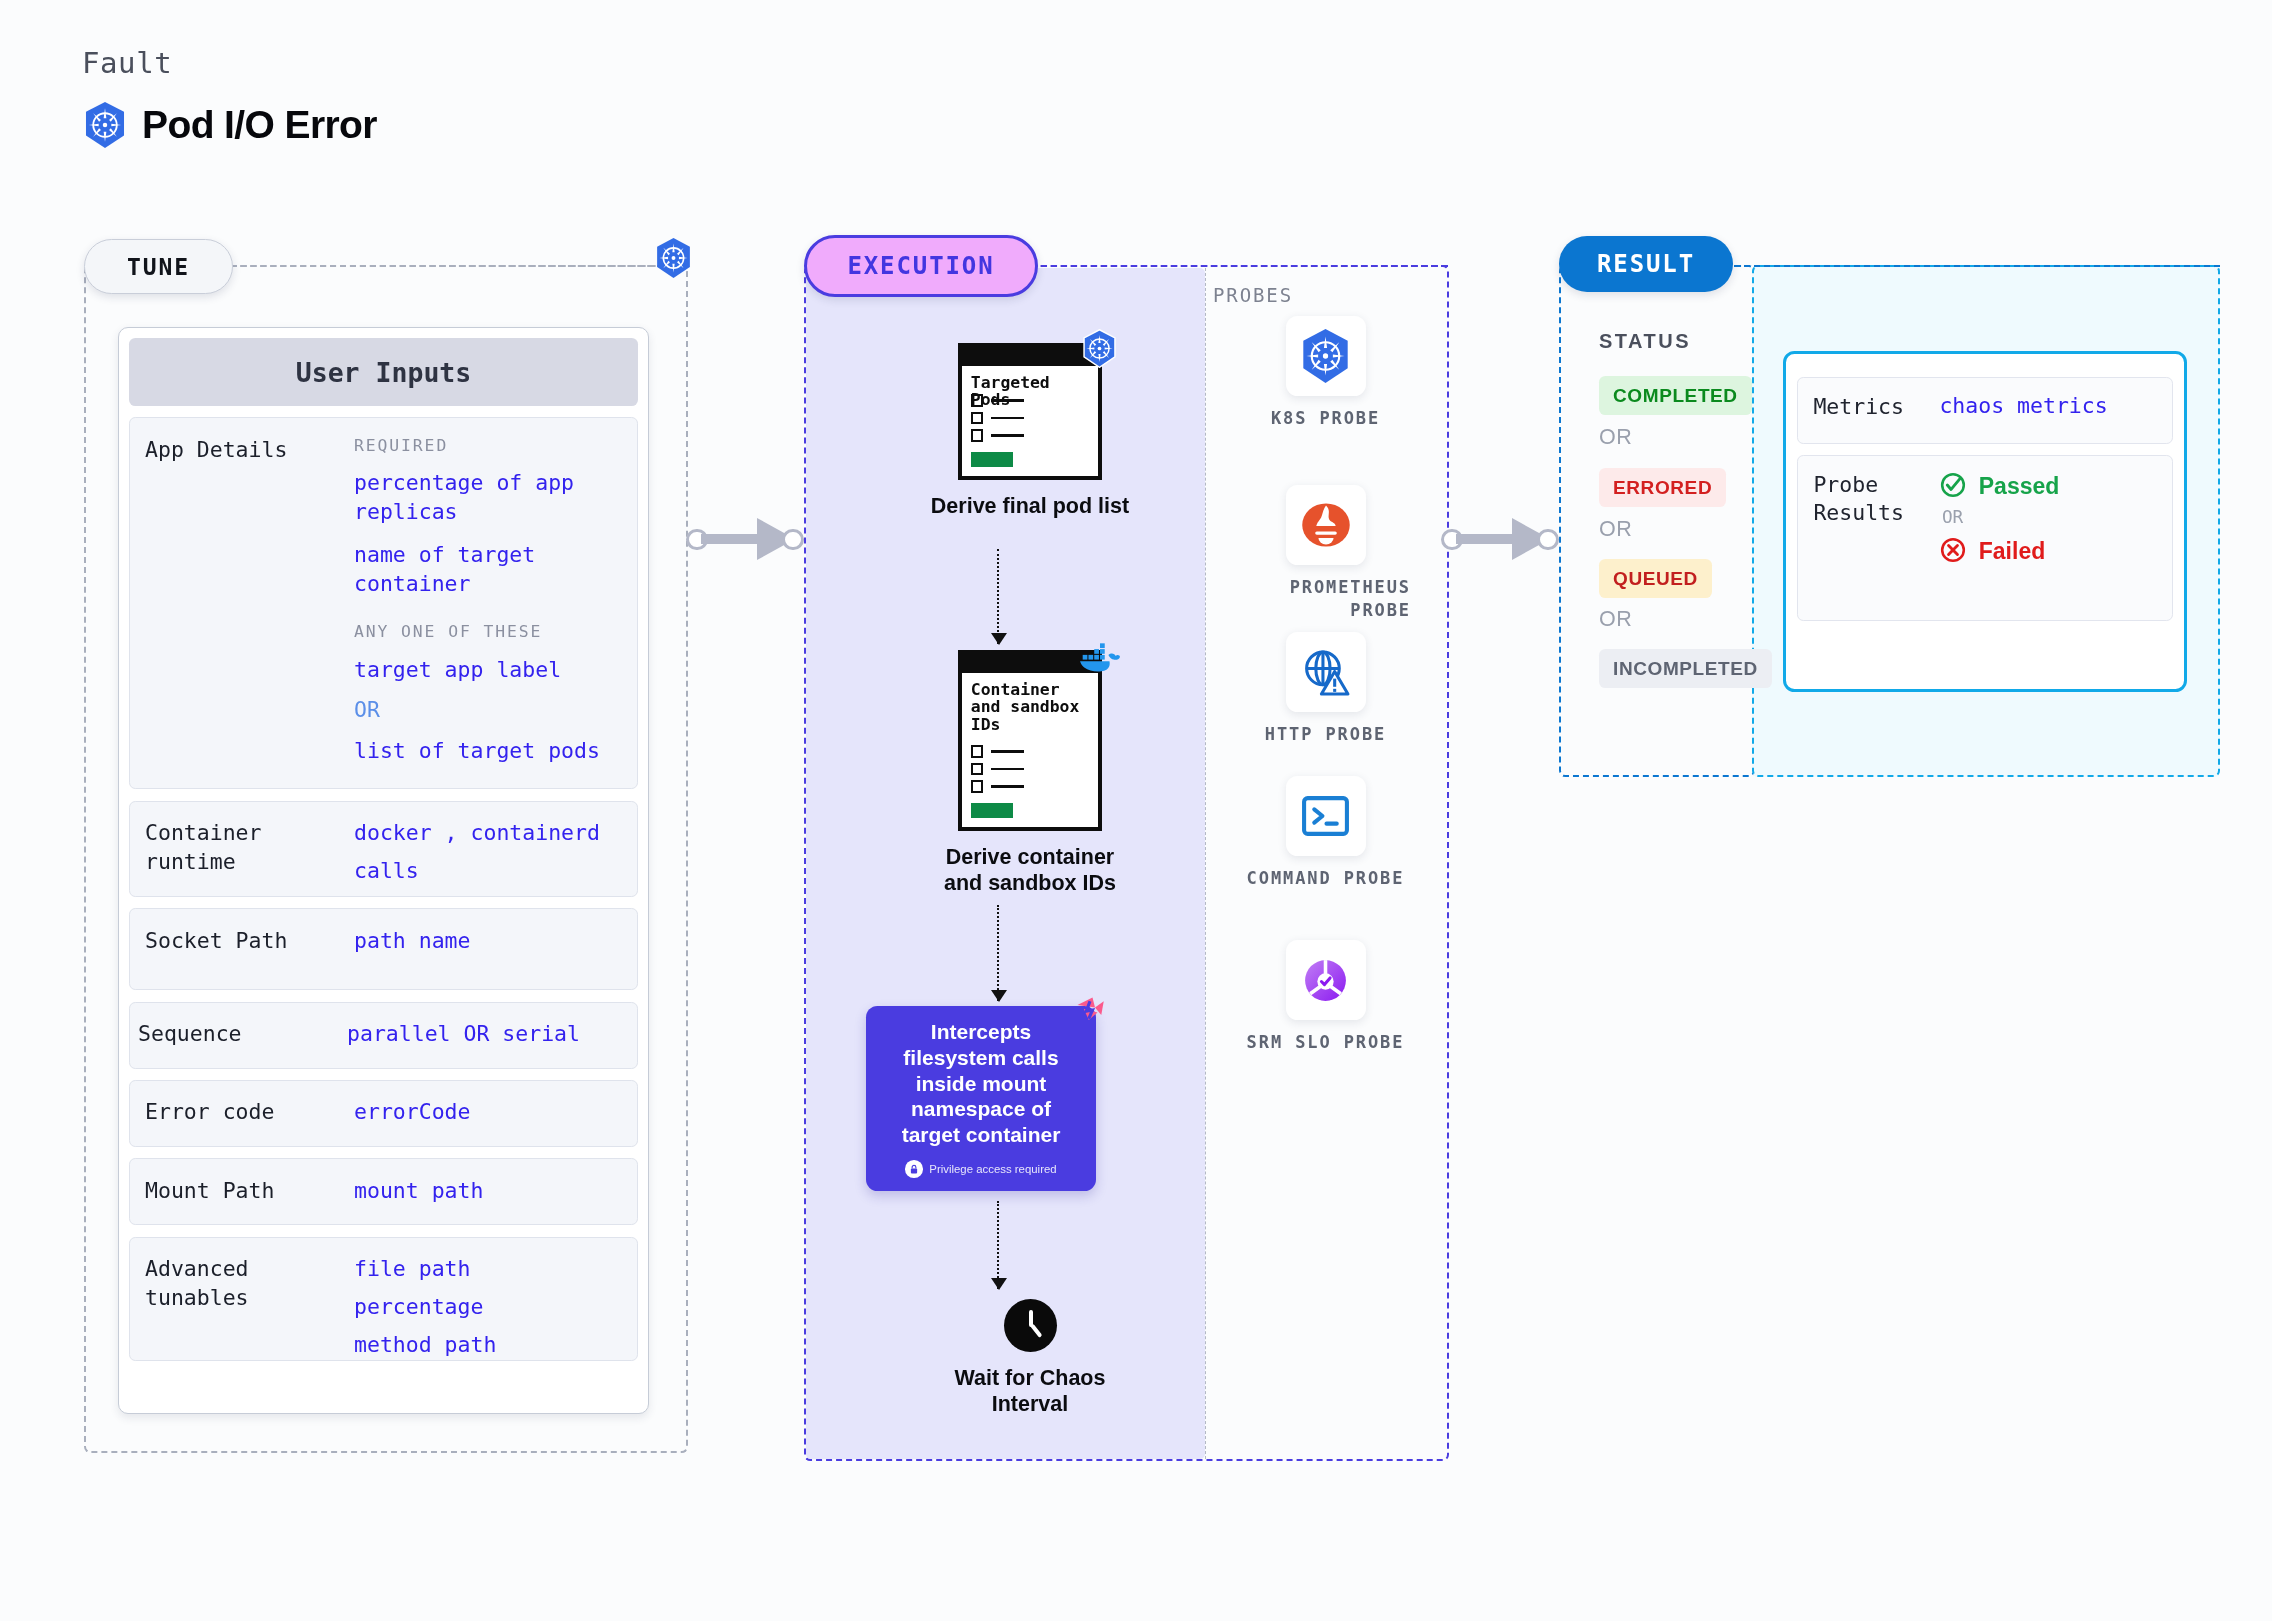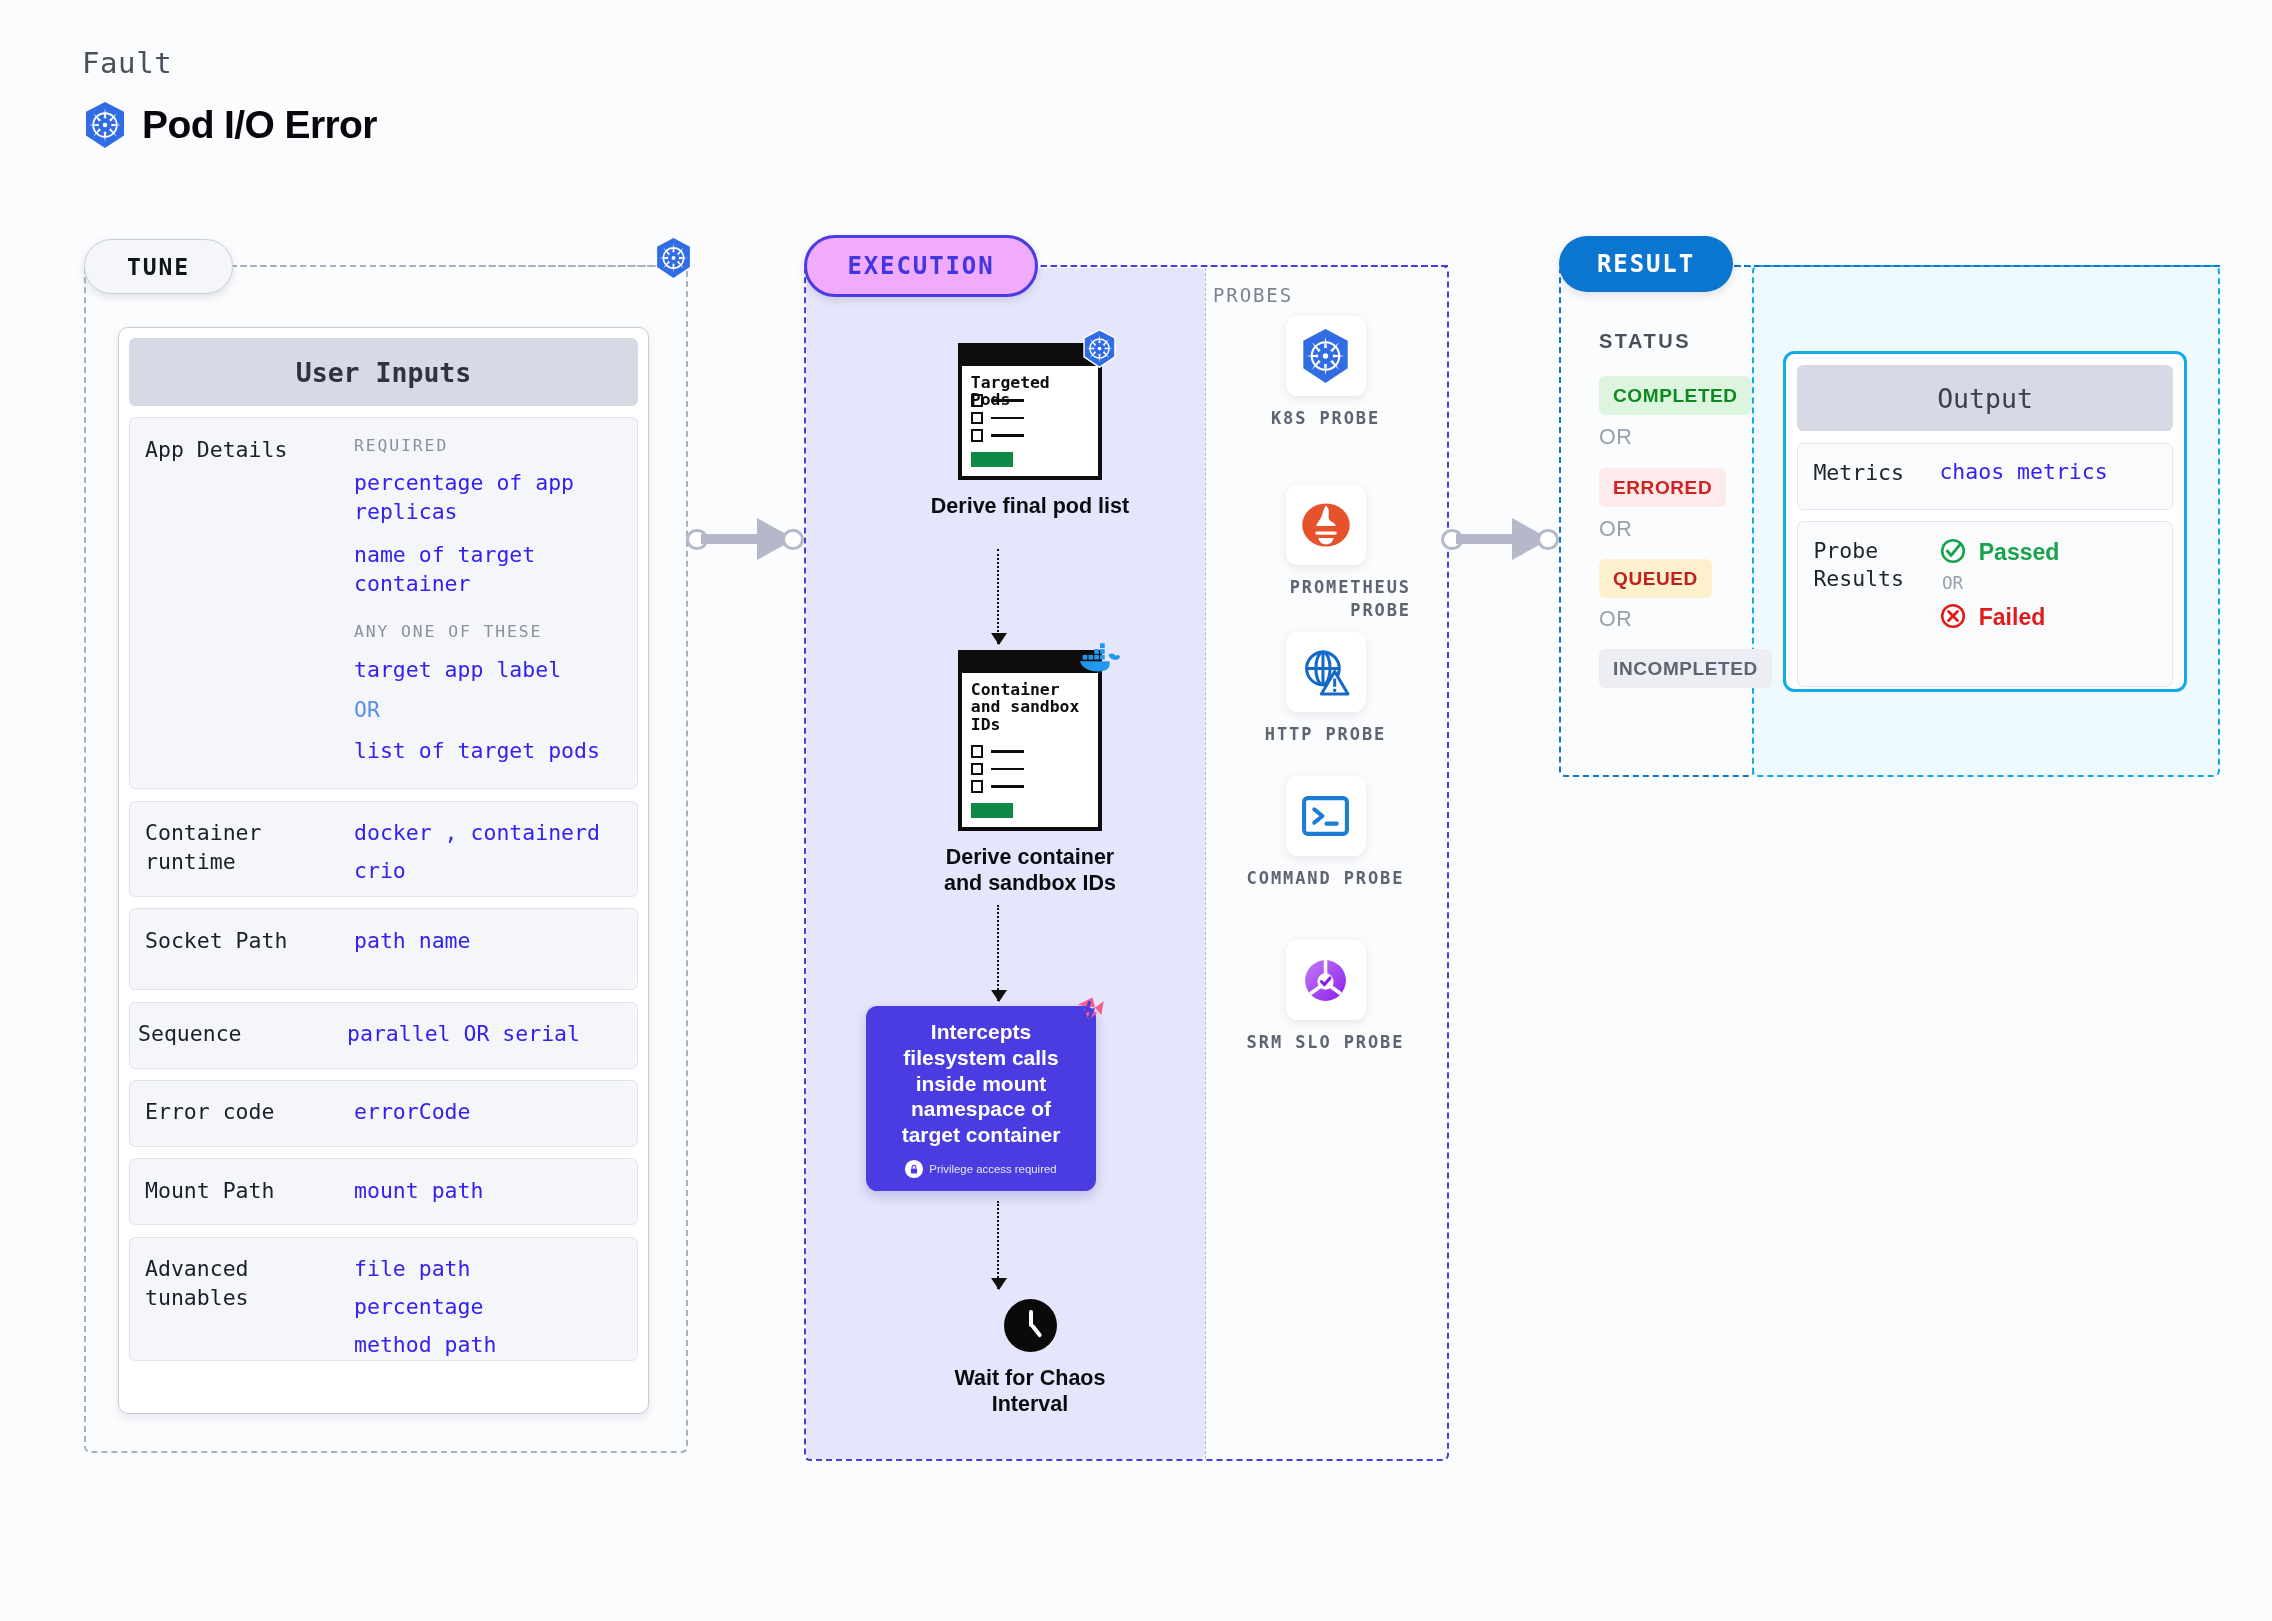--- a/index.html
+++ b/index.html
@@ -327,21 +327,21 @@
       <div class="ui-val">target app label</div>
       <div class="ui-val ui-or" style="margin-top:11.4px;">OR</div>
       <div class="ui-val" style="margin-top:11.4px;">list of target pods</div>
     </div>
   </div>
 
   <div class="ui-row" style="height:96px;">
     <div class="ui-key">Container runtime</div>
     <div class="ui-vals">
       <div class="ui-val">docker , containerd</div>
-      <div class="ui-val">crio</div>
+      <div class="ui-val">calls</div>
     </div>
   </div>
 
   <div class="ui-row" style="height:82px;">
     <div class="ui-key">Socket Path</div>
     <div class="ui-vals">
         <div class="ui-val">path name</div>
       </div>
   </div>
 
@@ -599,21 +599,20 @@
 
 <div class="badge" style="left:1599px;top:368px;background:#ddf5df;color:#0b8a1e;">COMPLETED</div>
 <div class="or-text" style="left:1599px;top:425px;">OR</div>
 <div class="badge" style="left:1599px;top:460px;background:#fdeaea;color:#d32020;">ERRORED</div>
 <div class="or-text" style="left:1599px;top:517px;">OR</div>
 <div class="badge" style="left:1599px;top:551px;background:#fdf0cc;color:#c21f1f;">QUEUED</div>
 <div class="or-text" style="left:1599px;top:607px;">OR</div>
 <div class="badge" style="left:1599px;top:641px;background:#eceef3;color:#5e6472;text-align:center;">INCOMPLETED</div>
 
 <div id="output-card">
-  <div id="output-title">Output</div>
 
   <div class="out-row" style="height:67px;">
     <div class="out-key">Metrics</div>
     <div class="out-val">chaos metrics</div>
   </div>
 
   <div class="out-row" style="height:166px;">
     <div class="out-key">Probe Results</div>
     <div style="flex:1;">
       <div class="pr-item">

